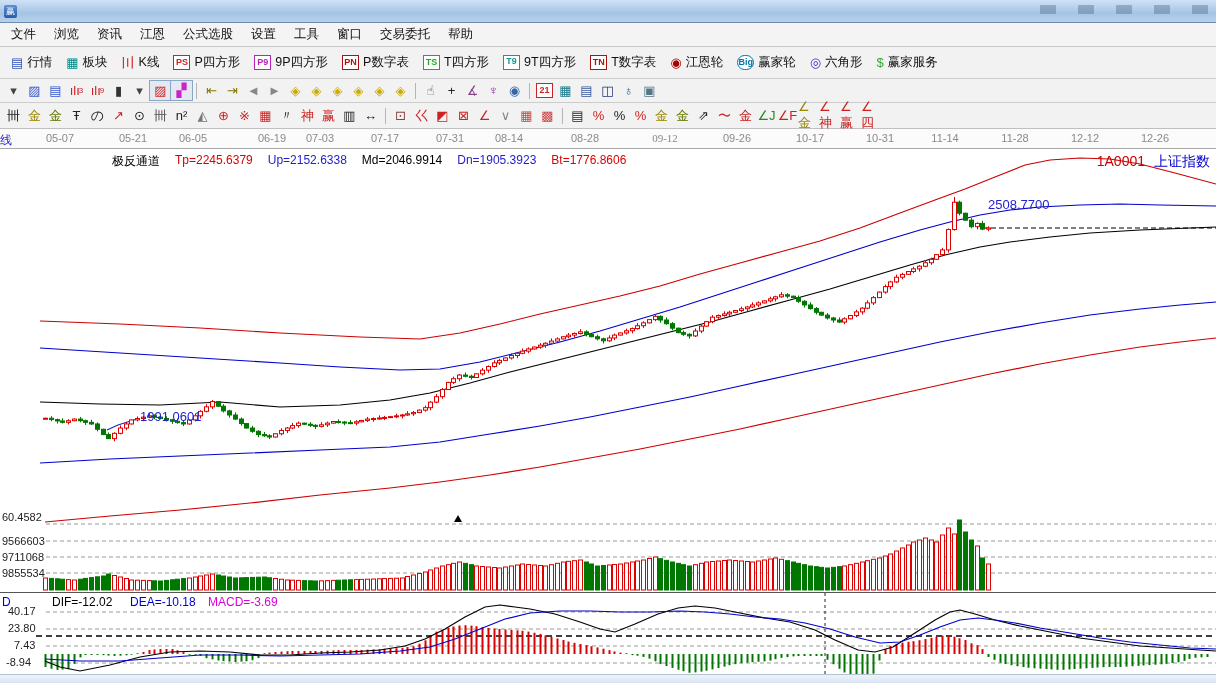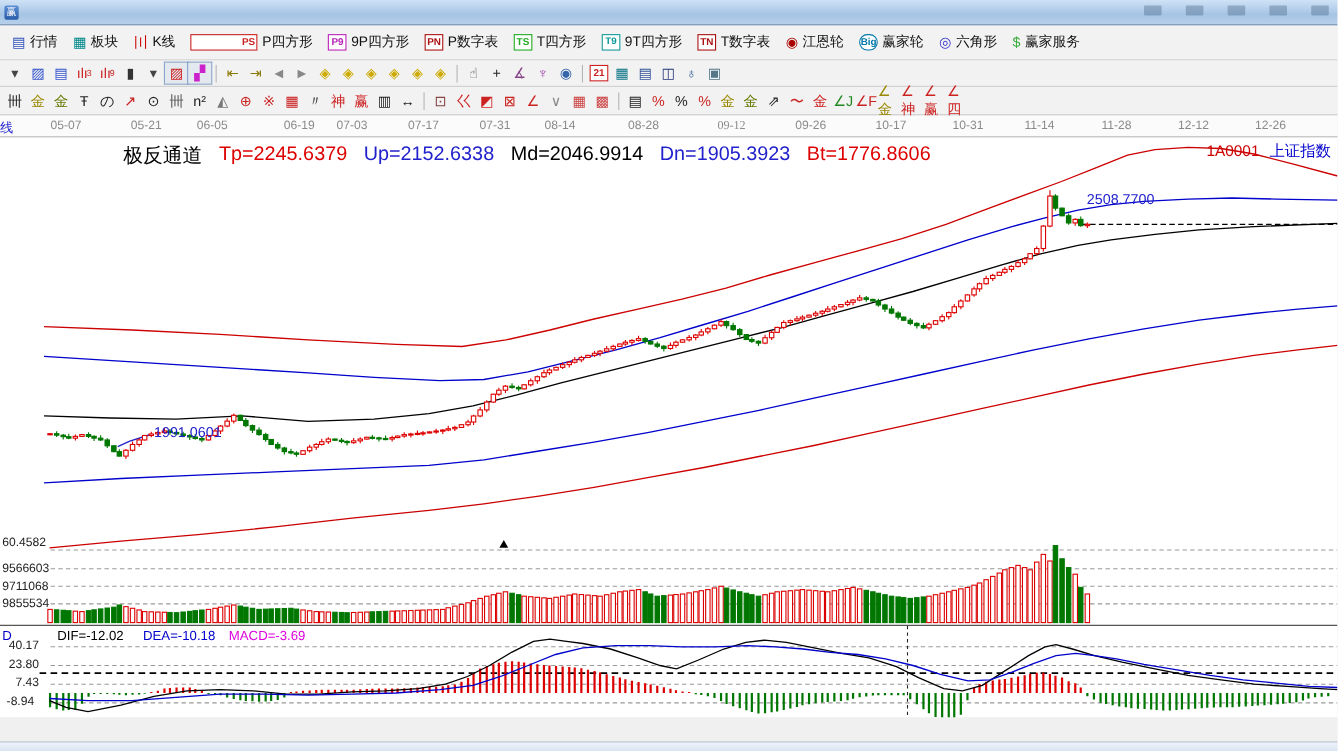--- a/index.html
+++ b/index.html
@@ -42,21 +42,21 @@
   
   #dates-row{position:relative;height:19px;background:#fbfbfb;border-bottom:1px solid #a8a8a8;
              font-size:11px;color:#8a8a8a;}
   .date-tick{position:absolute;top:3px;transform:translateX(-50%);}
   #kline-left-label{position:absolute;left:0;top:3px;color:#2222cc;font-size:12px;}
 
   
   #chart{position:relative;width:1216px;height:527px;background:#ffffff;}
   #chart-svg{position:absolute;left:0;top:0;}
   .lbl{position:absolute;white-space:nowrap;pointer-events:none;}
-  #legend{top:4px;left:112px;display:flex;gap:15px;font-size:18px;}
+  #legend{top:4px;left:112px;display:flex;gap:15px;font-size:12px;}
   #symbol-box{top:4px;right:6px;display:flex;gap:9px;font-size:14px;}
   .axis-lbl{font-size:11px;color:#222;}
   #macd-header{top:446px;left:0;font-size:12px;}
   #macd-header span{position:absolute;top:0;}
 
   #status-strip{position:absolute;left:0;bottom:0;width:1216px;height:8px;
                 background:linear-gradient(#eef3fa,#d9e4f2);border-top:1px solid #b6c2d2;}
 </style>
 </head>
 <body>
@@ -67,36 +67,48 @@
     <span id="app-icon">赢</span>
     <span id="titlebar-marks">
         <i></i>
         <i></i>
         <i></i>
         <i></i>
         <i></i>
       </span>
   </div>
 
+  <div id="menubar">
+      <span class="menu-item">文件</span>
+      <span class="menu-item">浏览</span>
+      <span class="menu-item">资讯</span>
+      <span class="menu-item">江恩</span>
+      <span class="menu-item">公式选股</span>
+      <span class="menu-item">设置</span>
+      <span class="menu-item">工具</span>
+      <span class="menu-item">窗口</span>
+      <span class="menu-item">交易委托</span>
+      <span class="menu-item">帮助</span>
+    </div>
 
   <div id="toolbar-main">
       <span class="tb1">
         <span class="glyph" style="color: rgb(51, 85, 187);">▤</span>
         <span>行情</span>
       </span>
       <span class="tb1">
         <span class="glyph" style="color: rgb(0, 136, 136);">▦</span>
         <span>板块</span>
       </span>
       <span class="tb1">
         <span class="glyph" style="color: rgb(204, 0, 0);">〣</span>
         <span>K线</span>
       </span>
       <span class="tb1">
-        <span class="badge" style="color: rgb(204, 34, 34); border-color: rgb(204, 34, 34); padding-left: 44px;">PS</span>
+        <span class="badge" style="color: rgb(204, 34, 34); border-color: rgb(204, 34, 34);">PS</span>
         <span>P四方形</span>
       </span>
       <span class="tb1">
         <span class="badge" style="color: rgb(187, 34, 187); border-color: rgb(187, 34, 187);">P9</span>
         <span>9P四方形</span>
       </span>
       <span class="tb1">
         <span class="badge" style="color: rgb(170, 17, 17); border-color: rgb(170, 17, 17);">PN</span>
         <span>P数字表</span>
       </span>

